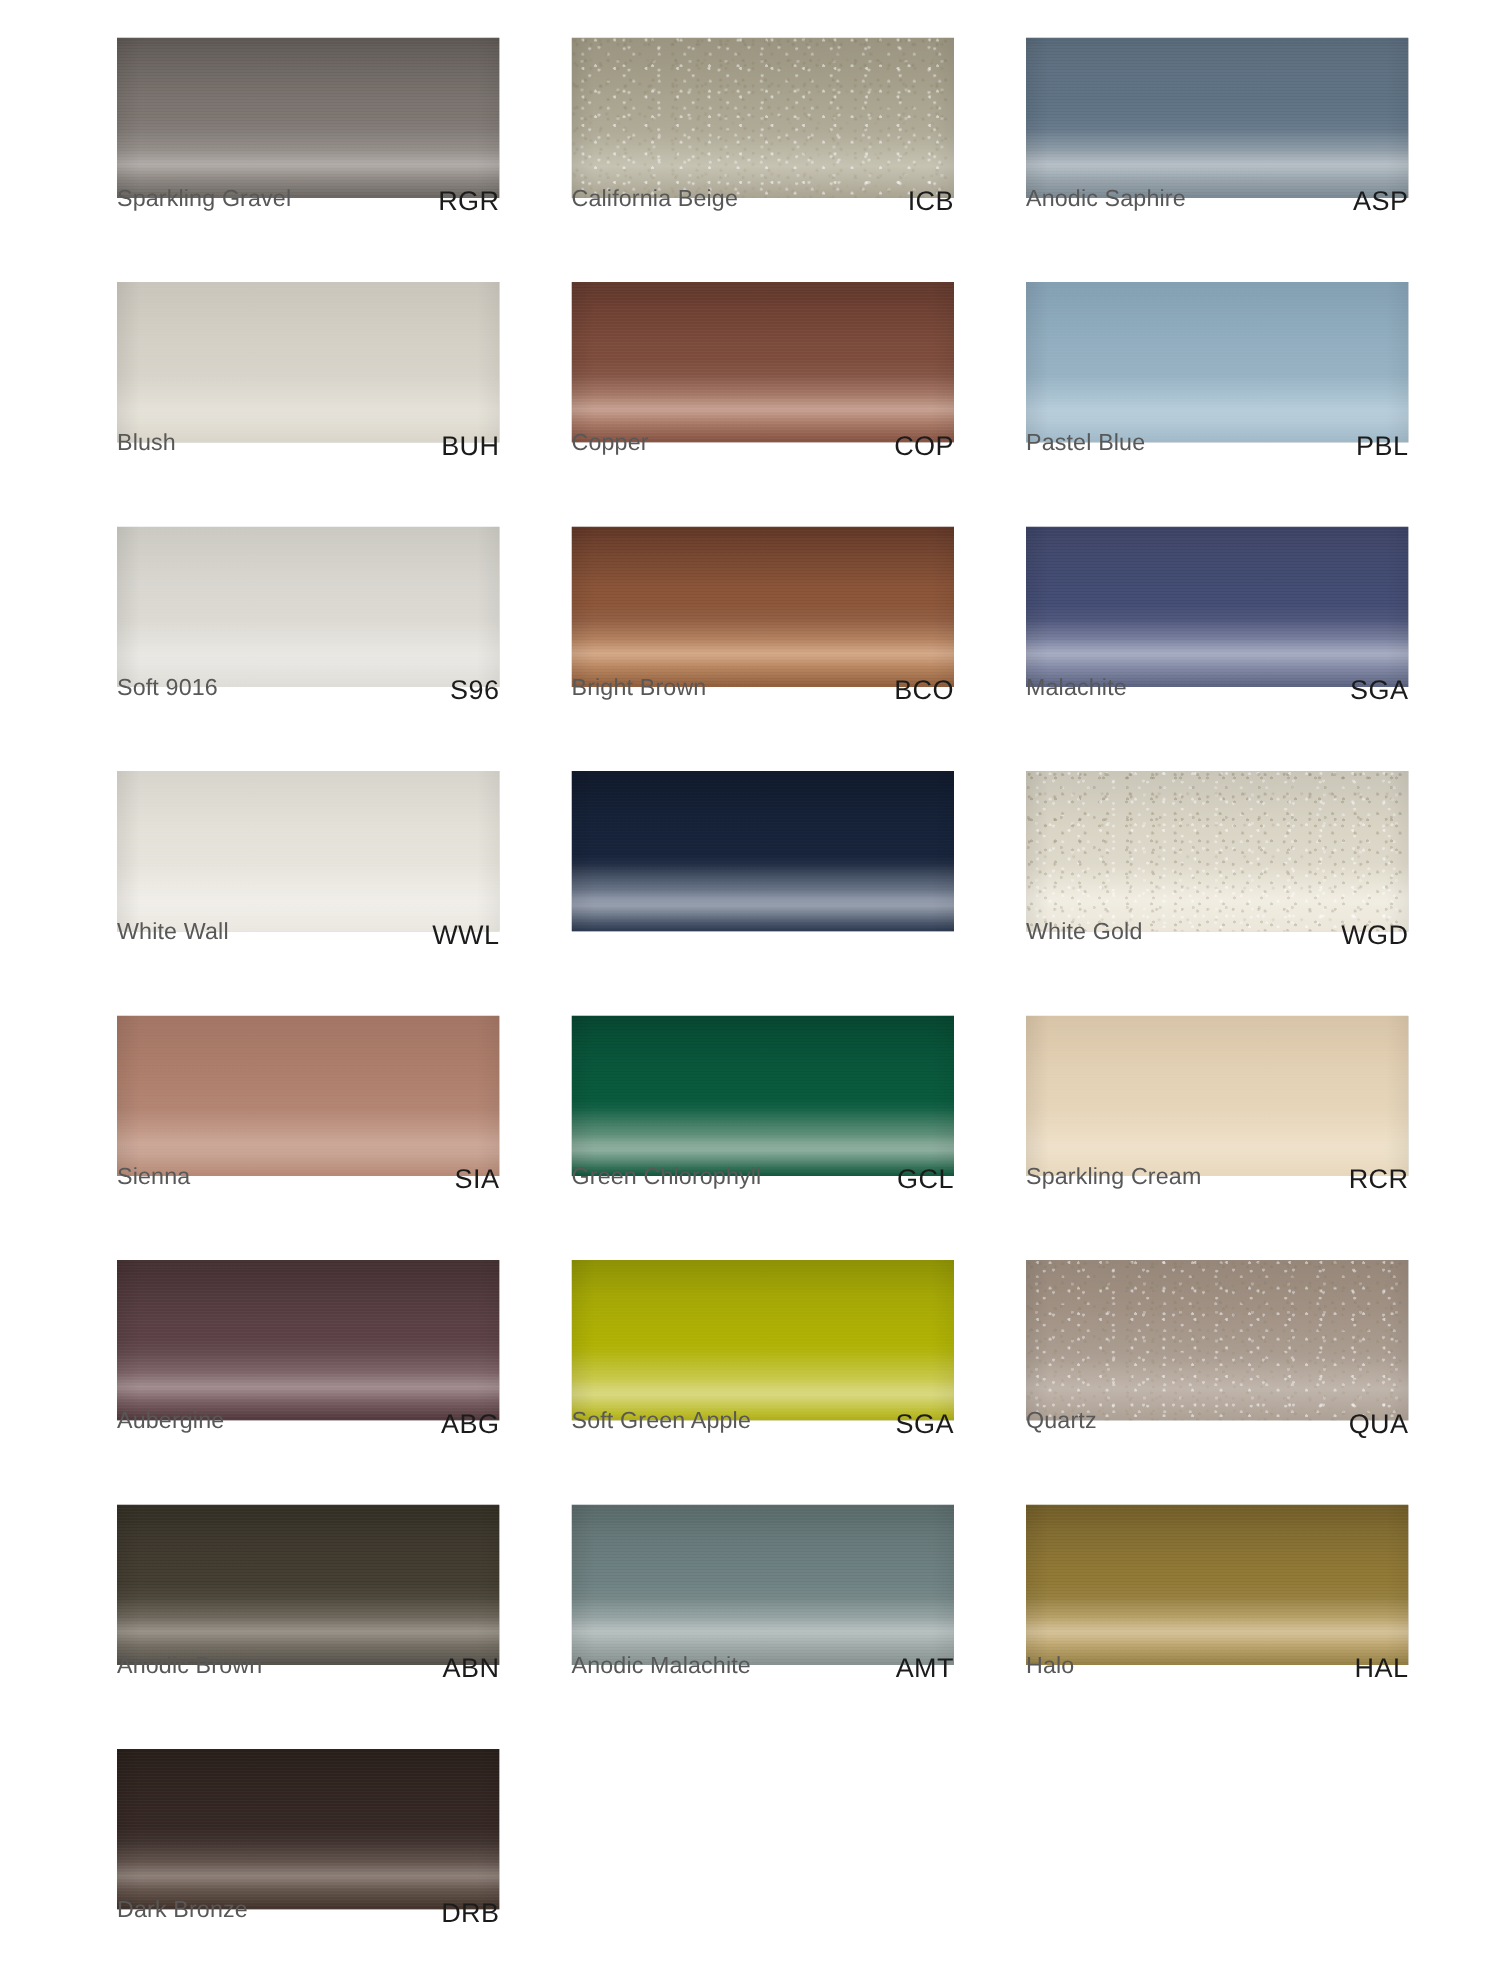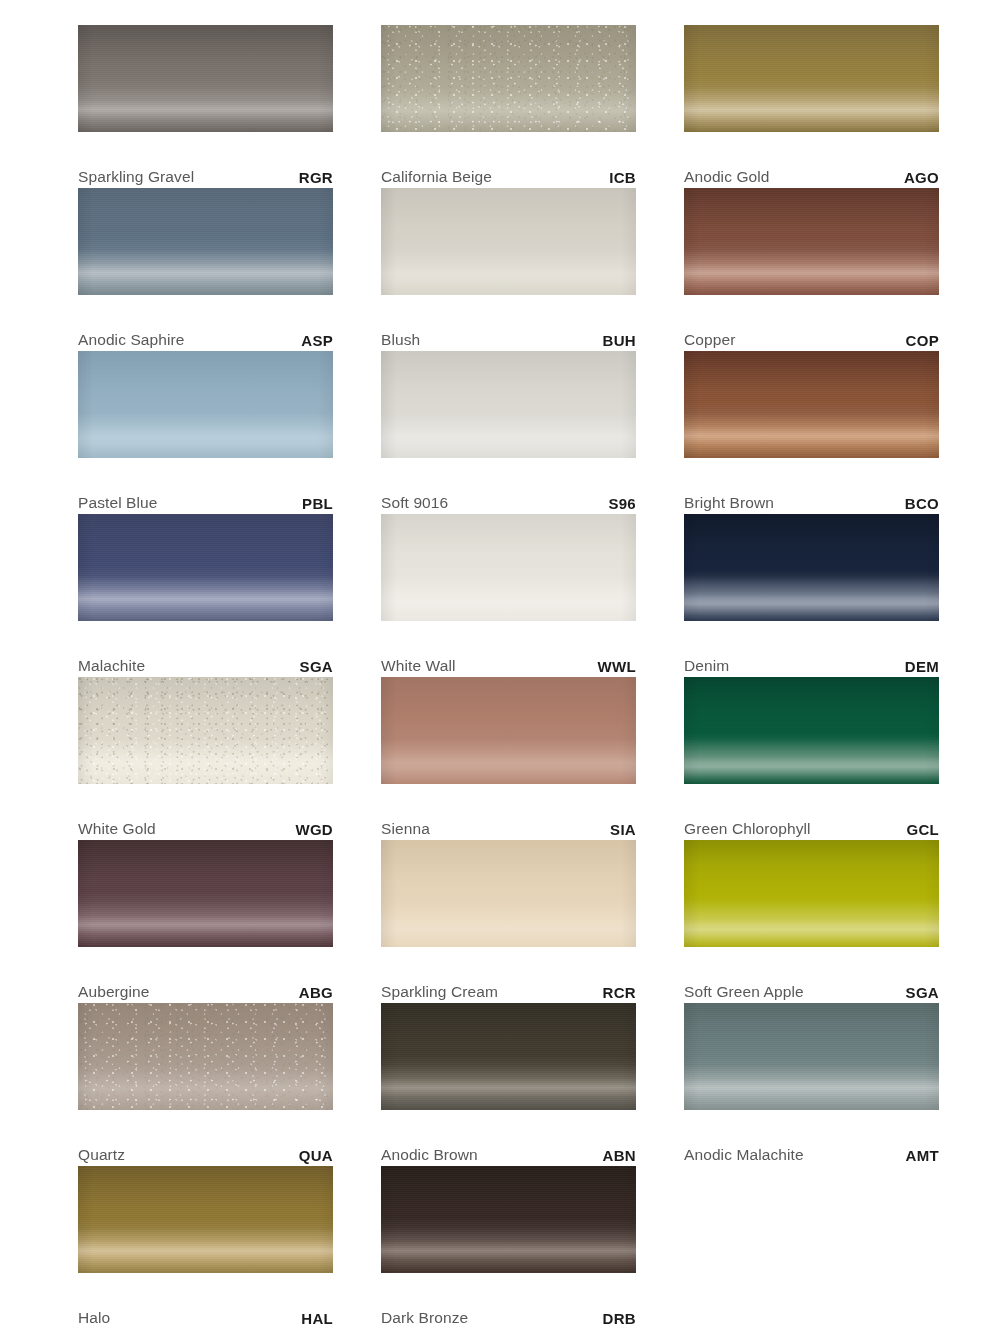--- a/index.html
+++ b/index.html
@@ -140,35 +140,34 @@
         rgba(255,255,255,0.08) 95%,
         rgba(0,0,0,0.04) 100%);
   }
   .chip[data-finish="gloss"] .chip-grain { opacity: 0.22; }
 
   
   .caption {
     position: absolute;
     left: 0;
     right: 0;
-    top: 124px;
+    top: 99px;
     height: 56px;
     display: flex;
-    align-items: center;
     justify-content: space-between;
   }
   .swatch-name {
     font-size: 15.5px;
     color: #585858;
     letter-spacing: 0.1px;
     white-space: nowrap;
   }
   .swatch-code {
-    font-size: 15px;
-    font-weight: bold;
+    font-size: 18px;
+    font-weight: normal;
     color: #1b1b1b;
     letter-spacing: 0.3px;
     white-space: nowrap;
   }
 </style>
 </head>
 <body>
 
 <div id="swatch-sheet">
   <div class="swatch-grid">
@@ -191,32 +190,20 @@
           <div class="chip-sheen"></div>
           <div class="chip-vignette"></div>
         </div>
         <div class="caption">
           <span class="swatch-name">California Beige</span>
           <span class="swatch-code">ICB</span>
         </div>
       </div>
       <div class="swatch-cell">
         <div class="chip" data-finish="brushed">
-          <div class="chip-base" style="background: linear-gradient(rgb(145, 123, 67) 0%, rgb(151, 129, 63) 38%, rgb(151, 129, 63) 58%, rgb(192, 171, 121) 80%, rgb(141, 120, 64) 100%);"></div>
-          <div class="chip-grain"></div>
-          <div class="chip-sheen"></div>
-          <div class="chip-vignette"></div>
-        </div>
-        <div class="caption">
-          <span class="swatch-name">Anodic Gold</span>
-          <span class="swatch-code">AGO</span>
-        </div>
-      </div>
-      <div class="swatch-cell">
-        <div class="chip" data-finish="brushed">
           <div class="chip-base" style="background: linear-gradient(rgb(100, 120, 138) 0%, rgb(94, 114, 132) 38%, rgb(94, 114, 132) 58%, rgb(151, 164, 173) 80%, rgb(127, 142, 152) 100%);"></div>
           <div class="chip-grain"></div>
           <div class="chip-sheen"></div>
           <div class="chip-vignette"></div>
         </div>
         <div class="caption">
           <span class="swatch-name">Anodic Saphire</span>
           <span class="swatch-code">ASP</span>
         </div>
       </div>
@@ -304,24 +291,20 @@
           <span class="swatch-code">WWL</span>
         </div>
       </div>
       <div class="swatch-cell">
         <div class="chip" data-finish="gloss">
           <div class="chip-base" style="background: linear-gradient(rgb(19, 30, 51) 0%, rgb(22, 35, 58) 38%, rgb(22, 35, 58) 58%, rgb(90, 104, 128) 80%, rgb(44, 57, 80) 100%);"></div>
           <div class="chip-grain"></div>
           <div class="chip-sheen"></div>
           <div class="chip-vignette"></div>
         </div>
-        <div class="caption">
-          <span class="swatch-name">Denim</span>
-          <span class="swatch-code">DEM</span>
-        </div>
       </div>
       <div class="swatch-cell">
         <div class="chip" data-finish="speckle">
           <div class="chip-base" style="background: linear-gradient(rgb(212, 208, 194) 0%, rgb(219, 214, 198) 38%, rgb(219, 214, 198) 58%, rgb(236, 231, 216) 80%, rgb(232, 227, 212) 100%);"></div>
           <div class="chip-grain"></div>
           <div class="chip-sheen"></div>
           <div class="chip-vignette"></div>
         </div>
         <div class="caption">
           <span class="swatch-name">White Gold</span>
@@ -346,44 +329,44 @@
           <div class="chip-grain"></div>
           <div class="chip-sheen"></div>
           <div class="chip-vignette"></div>
         </div>
         <div class="caption">
           <span class="swatch-name">Green Chlorophyll</span>
           <span class="swatch-code">GCL</span>
         </div>
       </div>
       <div class="swatch-cell">
+        <div class="chip" data-finish="flat">
+          <div class="chip-base" style="background: linear-gradient(rgb(227, 207, 177) 0%, rgb(230, 212, 183) 38%, rgb(230, 212, 183) 58%, rgb(236, 220, 194) 80%, rgb(231, 214, 186) 100%);"></div>
+          <div class="chip-grain"></div>
+          <div class="chip-sheen"></div>
+          <div class="chip-vignette"></div>
+        </div>
+        <div class="caption">
+          <span class="swatch-name">Sparkling Cream</span>
+          <span class="swatch-code">RCR</span>
+        </div>
+      </div>
+      <div class="swatch-cell">
         <div class="chip" data-finish="brushed">
           <div class="chip-base" style="background: linear-gradient(rgb(76, 53, 55) 0%, rgb(92, 65, 70) 38%, rgb(92, 65, 70) 58%, rgb(123, 92, 97) 80%, rgb(84, 57, 61) 100%);"></div>
           <div class="chip-grain"></div>
           <div class="chip-sheen"></div>
           <div class="chip-vignette"></div>
         </div>
         <div class="caption">
           <span class="swatch-name">Aubergine</span>
           <span class="swatch-code">ABG</span>
         </div>
       </div>
       <div class="swatch-cell">
-        <div class="chip" data-finish="flat">
-          <div class="chip-base" style="background: linear-gradient(rgb(227, 207, 177) 0%, rgb(230, 212, 183) 38%, rgb(230, 212, 183) 58%, rgb(236, 220, 194) 80%, rgb(231, 214, 186) 100%);"></div>
-          <div class="chip-grain"></div>
-          <div class="chip-sheen"></div>
-          <div class="chip-vignette"></div>
-        </div>
-        <div class="caption">
-          <span class="swatch-name">Sparkling Cream</span>
-          <span class="swatch-code">RCR</span>
-        </div>
-      </div>
-      <div class="swatch-cell">
         <div class="chip" data-finish="gloss">
           <div class="chip-base" style="background: linear-gradient(rgb(168, 172, 4) 0%, rgb(176, 178, 4) 38%, rgb(176, 178, 4) 58%, rgb(194, 193, 48) 80%, rgb(181, 181, 24) 100%);"></div>
           <div class="chip-grain"></div>
           <div class="chip-sheen"></div>
           <div class="chip-vignette"></div>
         </div>
         <div class="caption">
           <span class="swatch-name">Soft Green Apple</span>
           <span class="swatch-code">SGA</span>
         </div>

